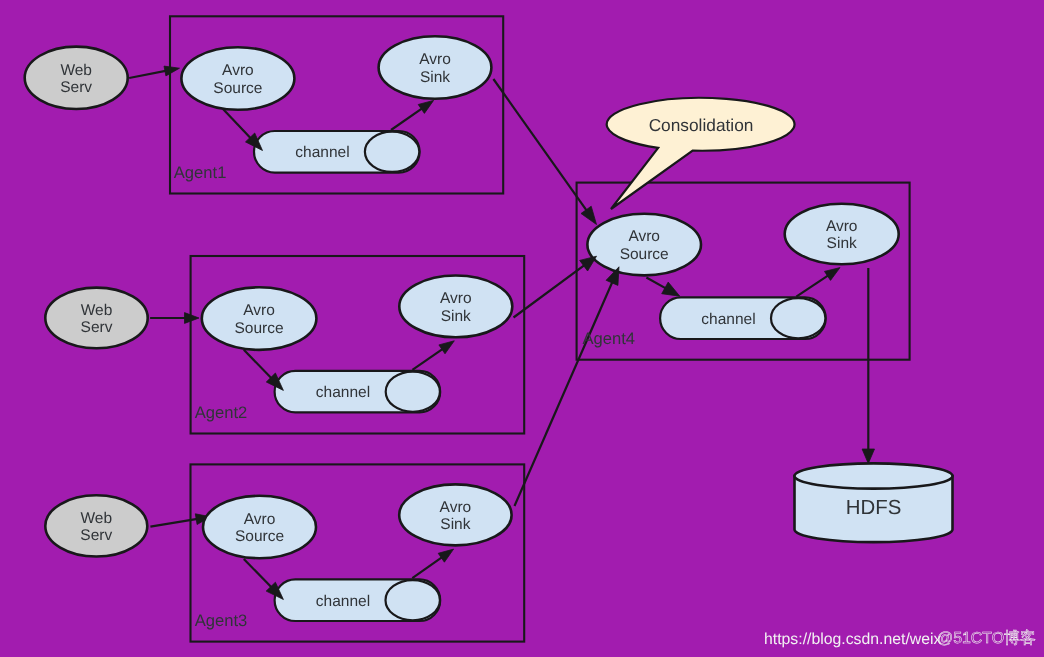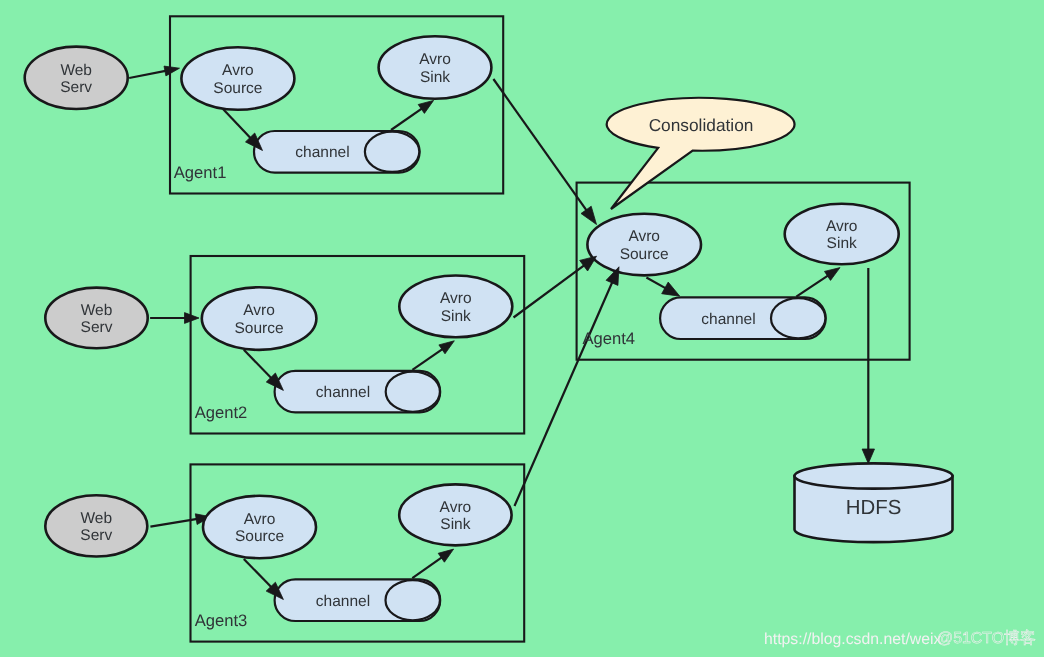--- a/index.html
+++ b/index.html
@@ -3,21 +3,21 @@
 <meta charset="utf-8">
 <title>Flume Consolidation Diagram</title>
 <style>
   html, body {
     margin: 0; padding: 0;
     background: #ffffff;
     width: 1044px; height: 657px;
     overflow: hidden;
     font-family: "Liberation Sans", sans-serif;
   }
-  #canvas { position: relative; width: 1044px; height: 657px; background: #86efac; }
+  #canvas { position: relative; width: 1044px; height: 657px; background: #a21caf; }
   svg#diagram { display:block; position:absolute; left:0; top:0; filter: opacity(1); }
 
   text { font-family: "Liberation Sans", sans-serif; fill: #303438; text-rendering: geometricPrecision; }
   .nl  { font-size: 15.5px; text-anchor: middle; }
   .al  { font-size: 16.6px; text-anchor: start; }
   .cl  { font-size: 17.3px; text-anchor: middle; }
   .hl  { font-size: 20.4px; text-anchor: middle; }
   .wm1 { font-size: 15.8px; fill: #f2f2f2; text-anchor: start; }
   .wm2 { font-size: 15.9px; fill: none; stroke: #efefef; stroke-width: 0.55; text-anchor: start; }
 </style>

